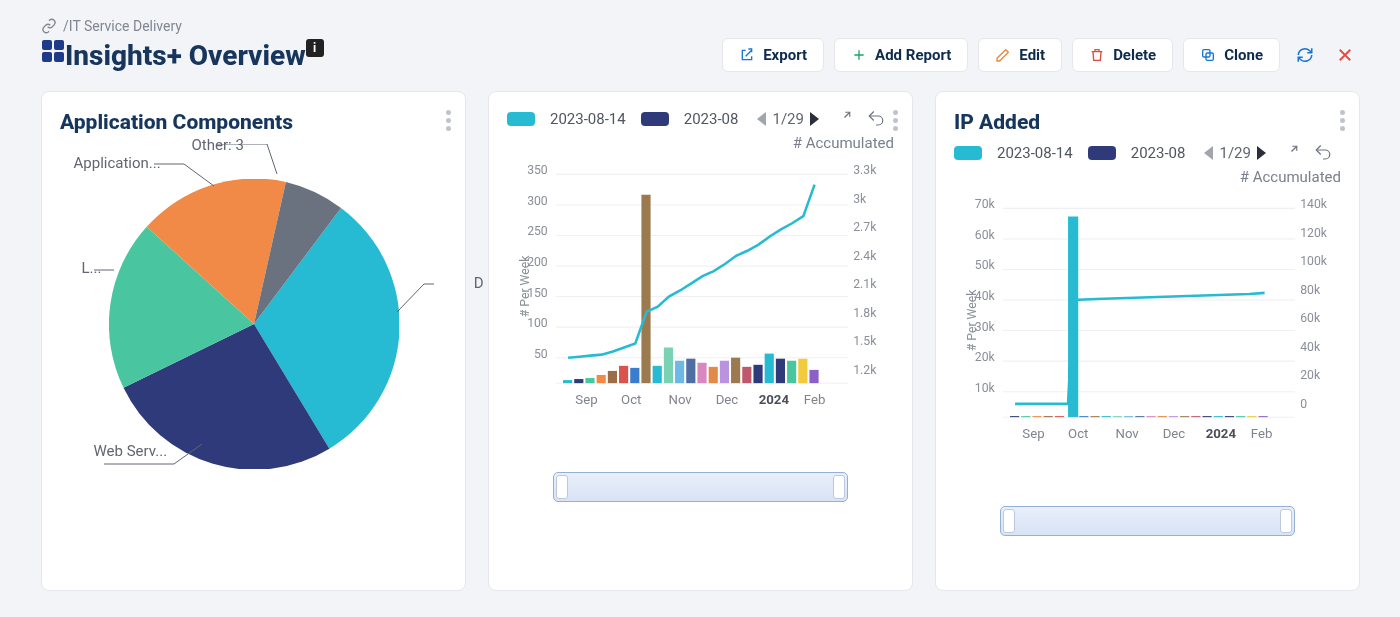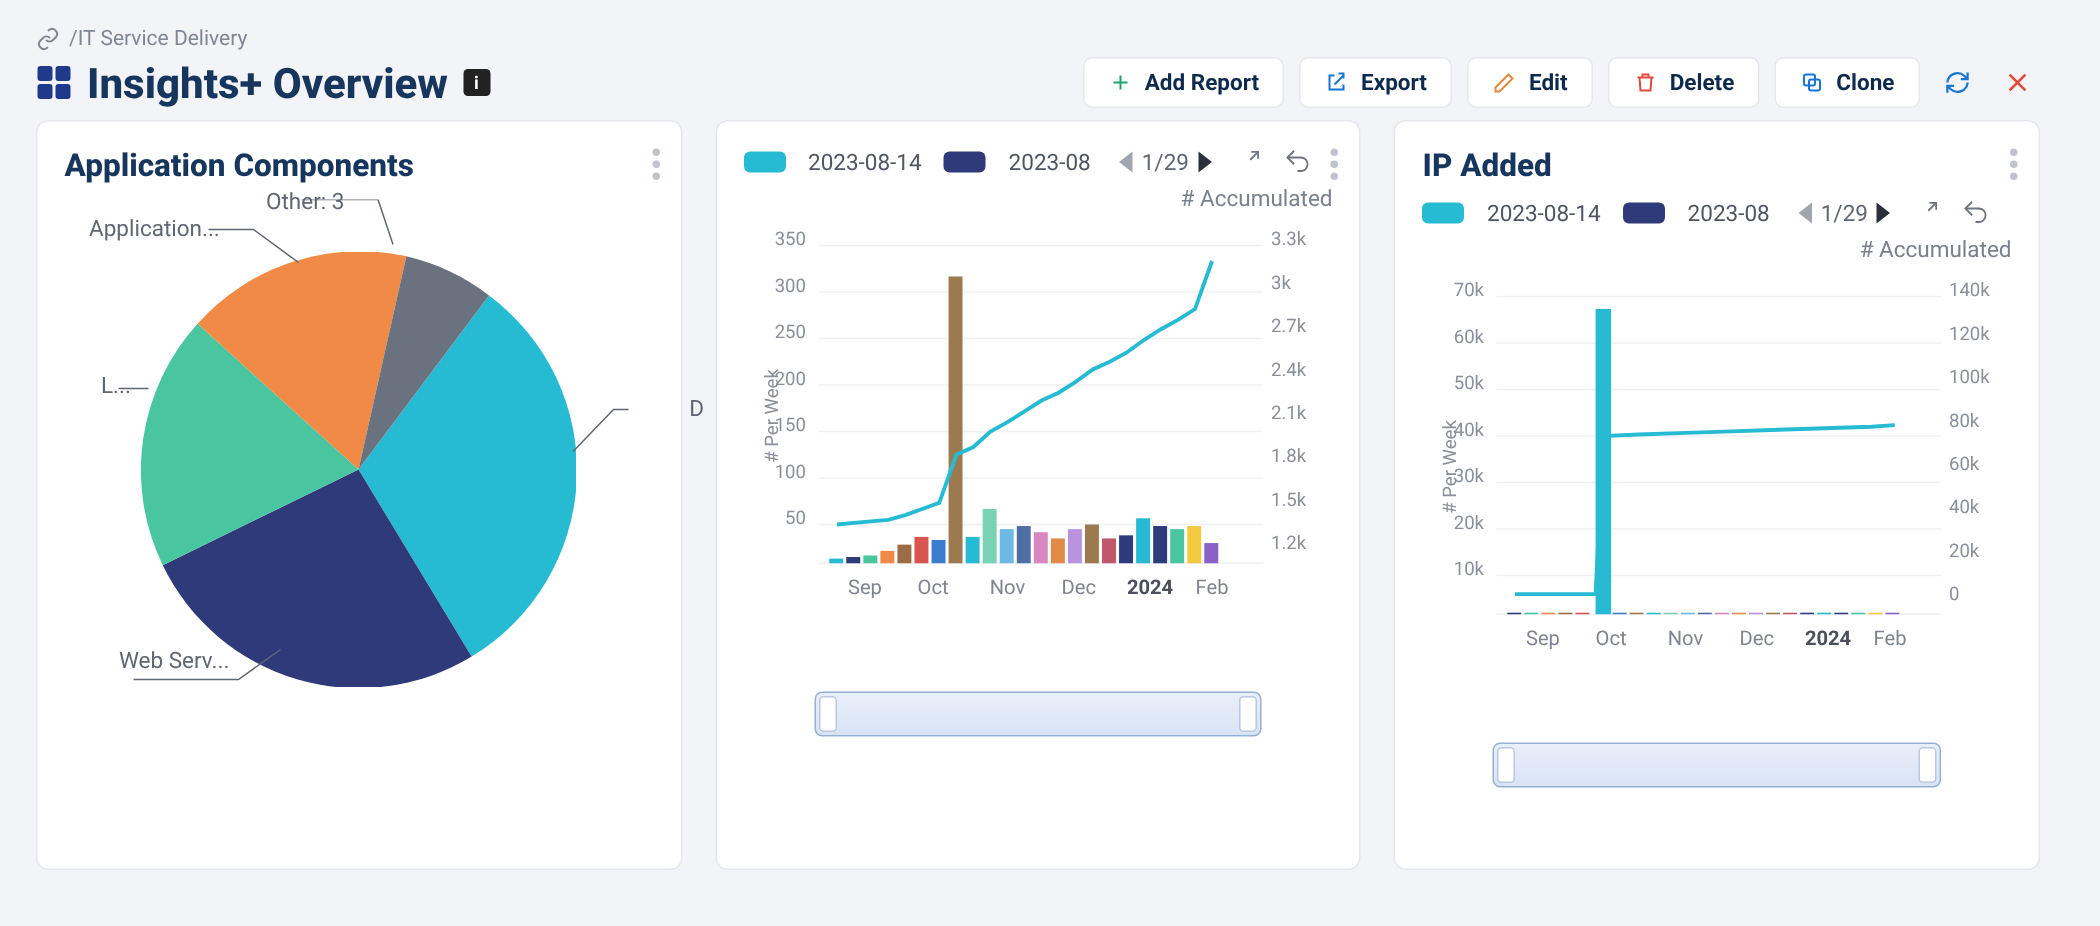--- a/index.html
+++ b/index.html
@@ -11,40 +11,40 @@
     --border:#e5e7ec;
     --teal:#26bbd2;
     --navy:#2e3a7a;
     --green:#49c6a0;
     --orange:#f08a46;
     --grey:#6b727f;
     --red:#e34b3d;
   }
   *{box-sizing:border-box;font-family:"Segoe UI",Roboto,Helvetica,Arial,sans-serif;}
   body{margin:0;background:var(--bg);width:1400px;height:617px;overflow:hidden;color:var(--txt);}
-  .page{padding:18px 40px 20px 24px;}
+  .page{padding:18px 40px 20px 41px;}
   .crumb{display:flex;align-items:center;gap:6px;color:var(--muted);font-size:14px;margin-bottom:4px;}
   .crumb svg{width:16px;height:16px;stroke:var(--muted);stroke-width:2;fill:none;}
   .titlebar{display:flex;align-items:center;justify-content:space-between;}
-  .title{display:flex;align-items:center;gap:10px;}
+  .title{display:flex;}
   .title h1{margin:0;font-size:28px;font-weight:800;color:var(--txt2);}
   .title .tbadge{width:18px;height:18px;border-radius:3px;background:#222;color:#fff;display:flex;align-items:center;justify-content:center;font-size:12px;font-weight:700;}
   .title .dashicon{width:24px;height:24px;}
   .title .dashicon rect{fill:#1e3a8a;}
   .actions{display:flex;align-items:center;gap:10px;}
   .btn{display:flex;align-items:center;gap:8px;background:#fff;border:1px solid var(--border);border-radius:6px;padding:7px 16px;font-size:15px;font-weight:700;color:#0e2a4d;cursor:pointer;}
   .btn svg{width:16px;height:16px;}
   .btn.green svg{stroke:#1ea36a;fill:none;stroke-width:2;}
   .btn.blue svg{stroke:#1775d4;fill:none;stroke-width:2;}
   .btn.orange svg{stroke:#e8893f;fill:none;stroke-width:2;}
   .btn.red svg{stroke:#e24a3b;fill:none;stroke-width:2;}
   .btn.light svg{stroke:#1775d4;fill:none;stroke-width:2;}
   .iconbtn{width:30px;height:30px;display:flex;align-items:center;justify-content:center;cursor:pointer;}
   .iconbtn svg{width:18px;height:18px;}
-  .cards{display:flex;gap:22px;margin-top:8px;}
+  .cards{display:flex;gap:22px;margin-top:19px;}
   .card{flex:1;background:var(--card);border:1px solid var(--border);border-radius:8px;padding:18px 18px 22px 18px;min-height:500px;position:relative;}
   .card h2{margin:0 0 10px 0;font-size:21px;font-weight:800;color:var(--txt2);}
   .kebab{position:absolute;top:18px;right:14px;display:flex;flex-direction:column;gap:3px;cursor:pointer;}
   .kebab span{width:5px;height:5px;border-radius:50%;background:#bfc3cc;}
   .legendrow{display:flex;align-items:center;gap:15px;font-size:15px;color:#505661;margin-bottom:6px;flex-wrap:nowrap;overflow:hidden;}
   .chip{width:28px;height:14px;border-radius:4px;flex:0 0 28px;}
   .legendrow .pgctrl{display:flex;align-items:center;gap:6px;margin-left:4px;}
   .tri{width:0;height:0;border-top:7px solid transparent;border-bottom:7px solid transparent;}
   .tri.l{border-right:9px solid #a0a5ae;}
   .tri.r{border-left:9px solid #2a2f39;}
@@ -82,33 +82,33 @@
       <svg class="dashicon" viewBox="0 0 24 24">
         <rect x="1" y="1" width="10" height="10" rx="2"></rect>
           <rect x="13" y="1" width="10" height="10" rx="2"></rect>
         <rect x="1" y="13" width="10" height="10" rx="2"></rect>
           <rect x="13" y="13" width="10" height="10" rx="2"></rect>
       </svg>
       <h1>Insights+ Overview</h1>
       <span class="tbadge">i</span>
     </div>
     <div class="actions">
-      <div class="btn green">
-        <svg viewBox="0 0 24 24">
-            <path d="M12 5v14M5 12h14"></path>
-          </svg>
-        <span>Add Report</span>
-      </div>
       <div class="btn blue">
         <svg viewBox="0 0 24 24">
             <path d="M14 3h5v5"></path>
             <path d="M10 14 19 5"></path>
             <path d="M19 14v5H5V5h5"></path>
           </svg>
         <span>Export</span>
+      </div>
+      <div class="btn green">
+        <svg viewBox="0 0 24 24">
+            <path d="M12 5v14M5 12h14"></path>
+          </svg>
+        <span>Add Report</span>
       </div>
       <div class="btn orange">
         <svg viewBox="0 0 24 24">
             <path d="M3 17v4h4L20 8l-4-4L3 17z"></path>
           </svg>
         <span>Edit</span>
       </div>
       <div class="btn red">
         <svg viewBox="0 0 24 24">
             <path d="M4 7h16M9 7V4h6v3"></path>

